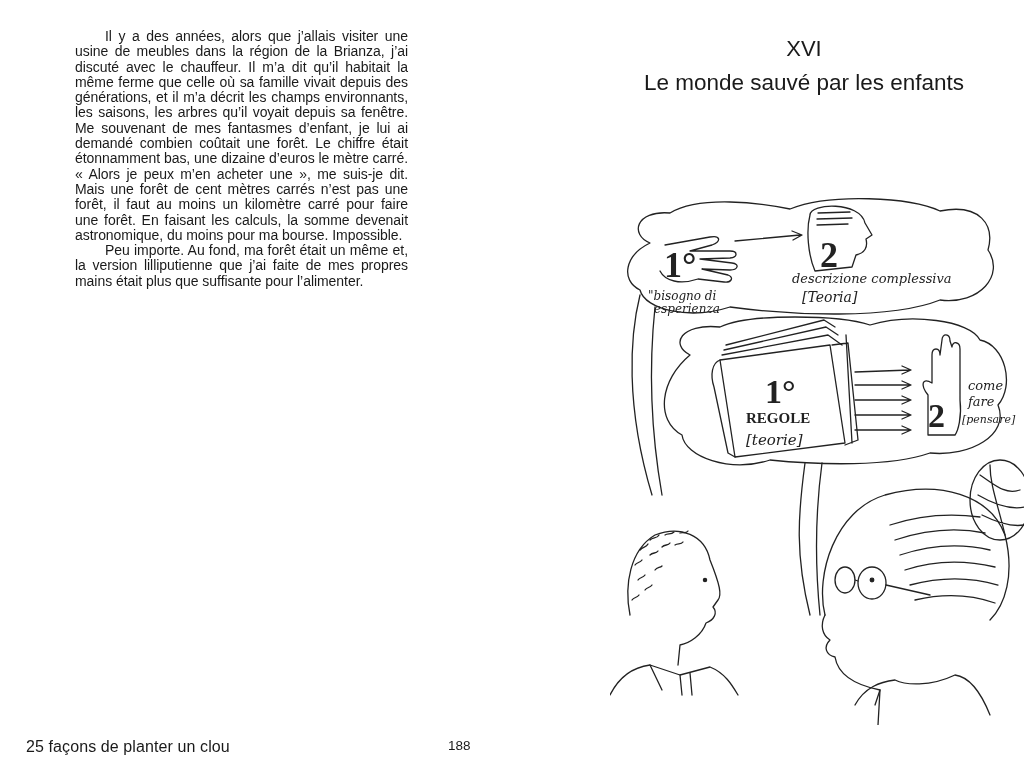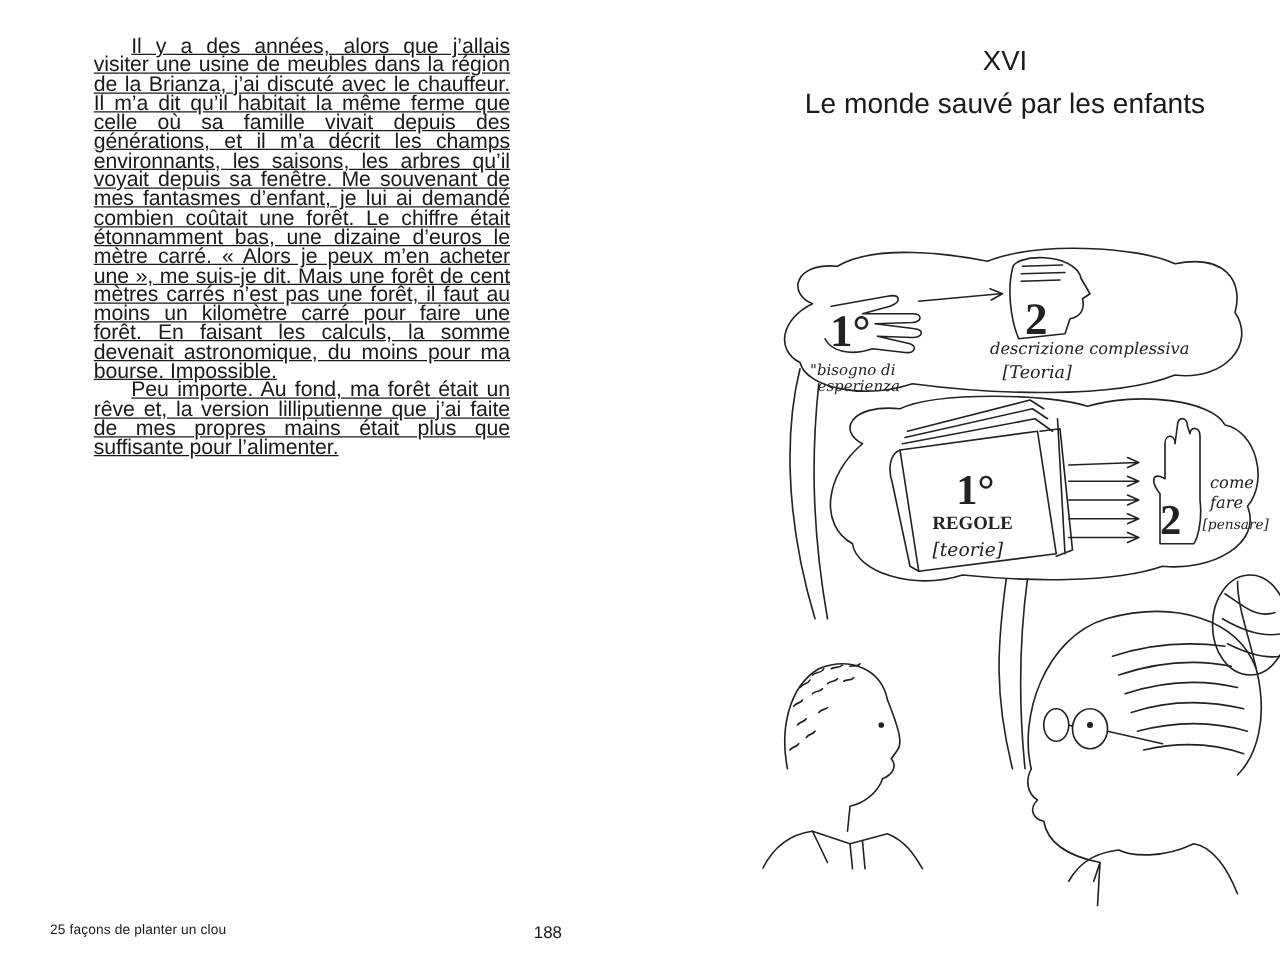--- a/index.html
+++ b/index.html
@@ -8,31 +8,31 @@
       background: #ffffff; color: #1a1a1a;
       font-family: "Liberation Sans", "DejaVu Sans", sans-serif;
       position: relative;
     }
     .page { position: absolute; top: 0; height: 778px; }
     .page-left { left: 0; width: 512px; }
     .page-right { left: 532px; width: 512px; }
 
     .body-text {
       position: absolute; left: 75px; top: 29px; width: 333px;
-      font-size: 17px; line-height: 15.3px; text-align: justify;
-      hyphens: manual; letter-spacing: -0.05px; text-decoration: underline;
+      font-size: 14px; line-height: 15.3px; text-align: justify;
+      hyphens: manual; letter-spacing: -0.05px;
     }
     .body-text p { margin: 0; text-indent: 30px; }
 
     .footer-title {
-      position: absolute; left: 40px; top: 738px;
-      font-size: 11px; letter-spacing: 0.1px;
+      position: absolute; left: 26px; top: 738px;
+      font-size: 16px; letter-spacing: 0.1px;
     }
     .footer-page {
-      position: absolute; left: 427px; top: 738px;
+      position: absolute; left: 448px; top: 738px;
       font-size: 13.5px;
     }
 
     .chapter-number {
       position: absolute; left: 0; width: 544px; top: 36px;
       text-align: center; font-size: 22px; font-weight: normal; margin: 0;
     }
     .chapter-title {
       position: absolute; left: 0; width: 544px; top: 70px;
       text-align: center; font-size: 22.5px; font-weight: normal; margin: 0;
@@ -42,21 +42,21 @@
     .illustration svg { display: block; }
     .hand-text { font-family: "DejaVu Serif", serif; font-style: italic; fill: #222; }
     .block-text { font-family: "Liberation Serif", serif; fill: #222; }
   </style>
 </head>
 <body>
 
 <div class="page page-left">
   <div class="body-text">
     <p>Il y a des années, alors que j’allais visiter une usine de meubles dans la région de la Brianza, j’ai discuté avec le chauf­feur. Il m’a dit qu’il habitait la même ferme que celle où sa famille vivait depuis des générations, et il m’a décrit les champs environnants, les saisons, les arbres qu’il voyait depuis sa fenêtre. Me souvenant de mes fantasmes d’enfant, je lui ai demandé combien coûtait une forêt. Le chiffre était étonnam­ment bas, une dizaine d’euros le mètre carré. « Alors je peux m’en acheter une », me suis-je dit. Mais une forêt de cent mètres carrés n’est pas une forêt, il faut au moins un kilomètre carré pour faire une forêt. En faisant les calculs, la somme devenait astronomique, du moins pour ma bourse. Impossible.</p>
-    <p>Peu importe. Au fond, ma forêt était un rêve et, la ver­sion lilliputienne que j’ai faite de mes propres mains était plus que suffisante pour l’alimenter.</p>
+    <p>Peu importe. Au fond, ma forêt était un même et, la ver­sion lilliputienne que j’ai faite de mes propres mains était plus que suffisante pour l’alimenter.</p>
   </div>
   <div class="footer-title">25 façons de planter un clou</div>
   <div class="footer-page">188</div>
 </div>
 
 <div class="page page-right">
   <h1 class="chapter-number">XVI</h1>
   <h2 class="chapter-title">Le monde sauvé par les enfants</h2>
 
   <div class="illustration">

